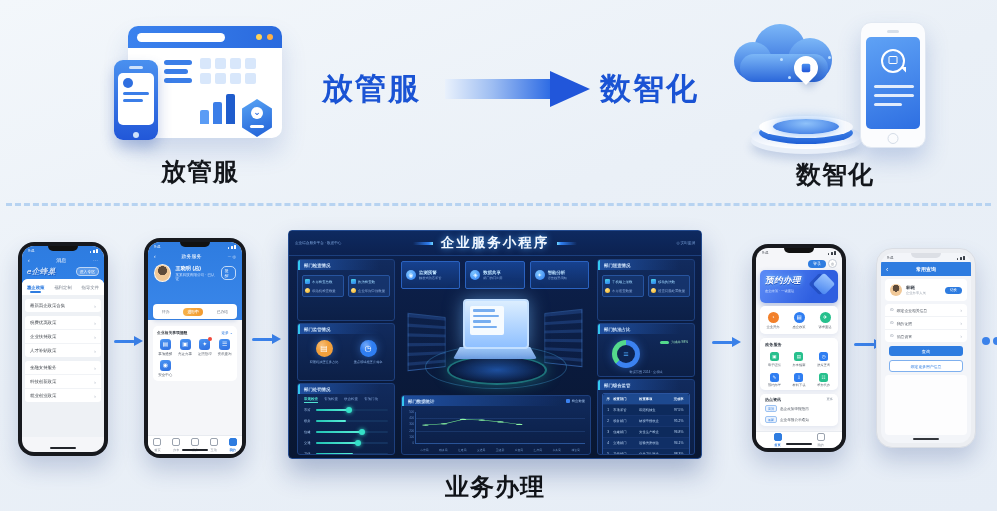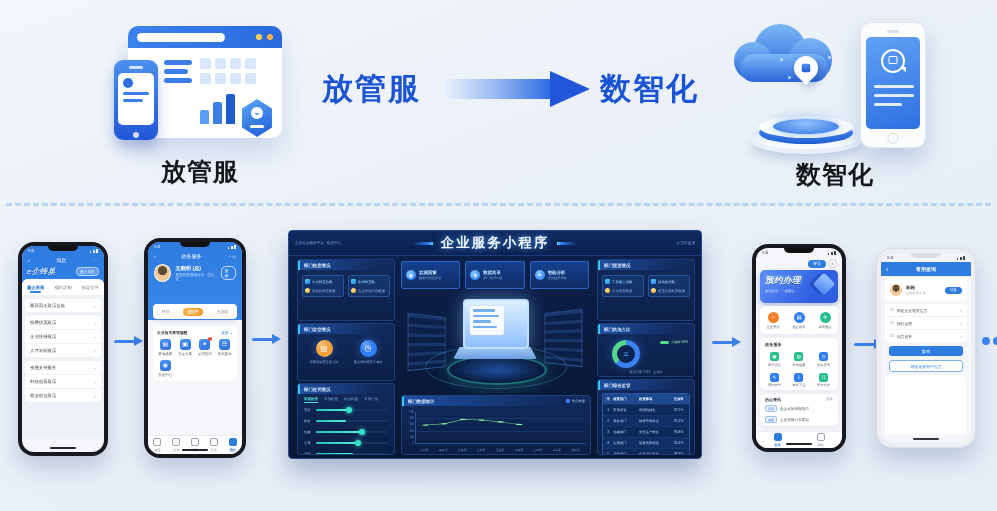--- a/index.html
+++ b/index.html
@@ -961,13 +961,14 @@
       <div class="p5-primary">查询</div>
       <div class="p5-secondary">绑定更多用户信息</div>
       <div class="p5-blank"></div>
       <div class="home-ind" style="background:#33363c"></div>
     </div>
   </div>
 
   <div class="mdot" style="left:982px;top:337px"></div>
   <div class="mdot" style="left:993px;top:337px"></div>
 
+  <div class="bottom-cap" style="left:395px">业务办理</div>
 </div>
 
 </body></html>

